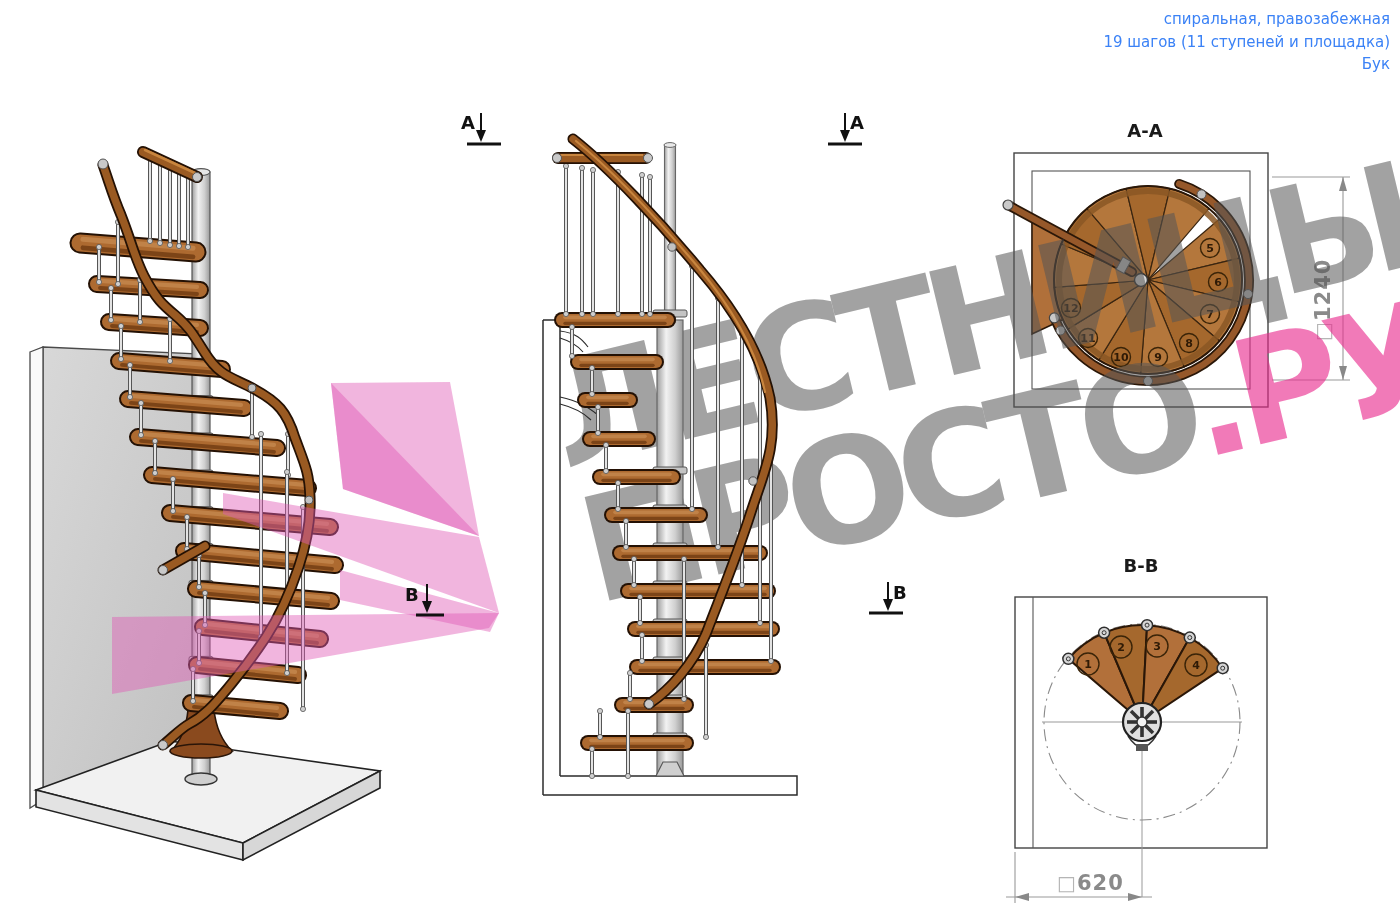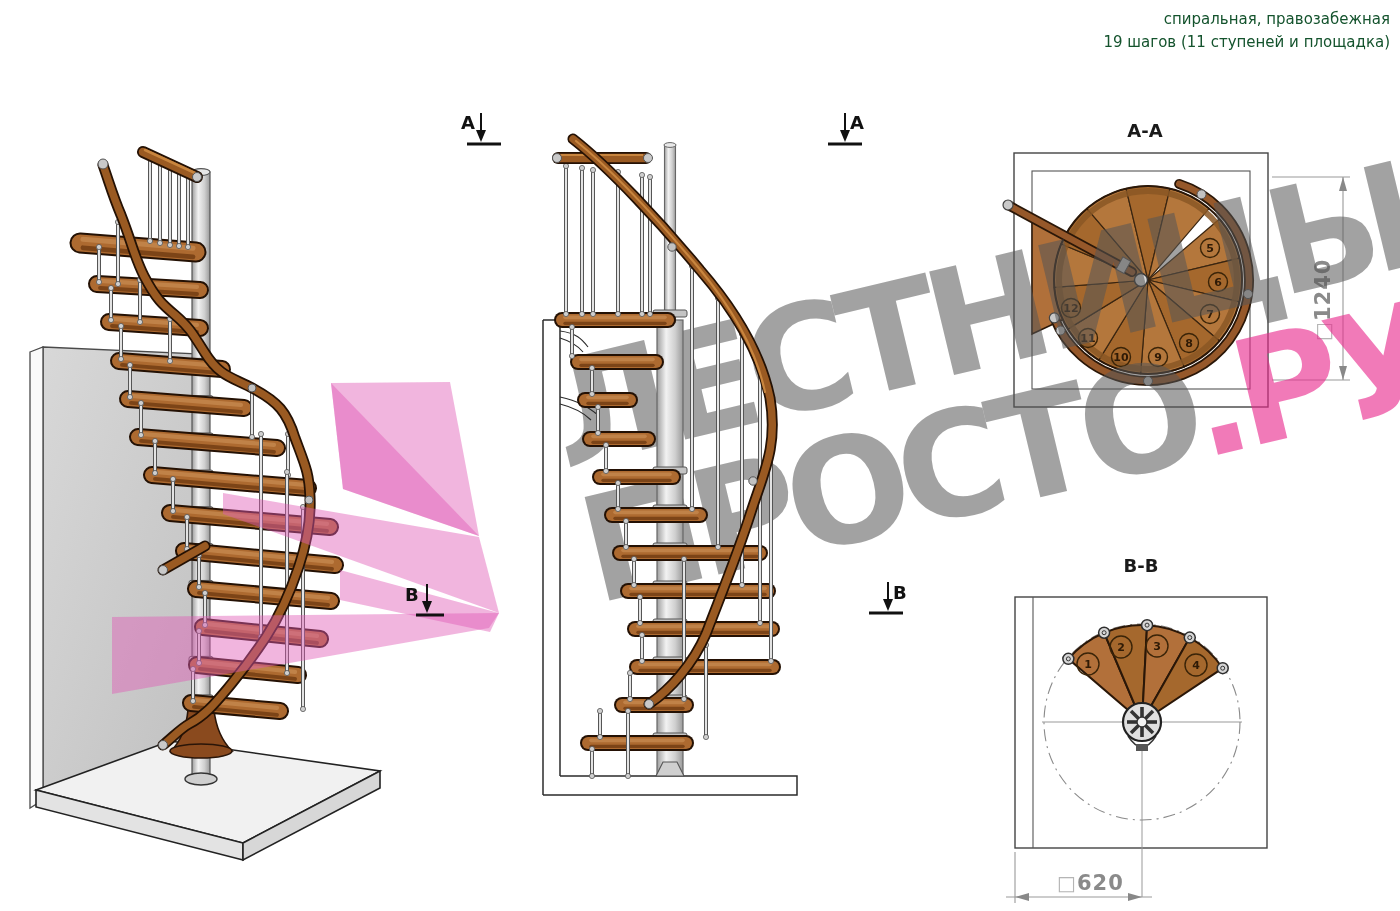--- a/index.html
+++ b/index.html
@@ -1,34 +1,35 @@
 <!DOCTYPE html>
 <html><head>
 <meta charset="utf-8">
 <style>
   html,body{margin:0;padding:0;background:#fff;}
   #sheet{position:relative;width:1400px;height:911px;background:#fff;overflow:hidden;
          font-family:"DejaVu Sans","Liberation Sans",sans-serif;}
   .abs{position:absolute;}
-  #header{right:10px;top:8px;text-align:right;font-size:15px;line-height:1.5;color:#14532d;z-index:6;}
+  #header{right:10px;top:8px;text-align:right;font-size:15px;line-height:1.5;color:#3b82f6;z-index:6;}
   #watermark{left:536px;top:352px;z-index:2;transform:rotate(-13.5deg);transform-origin:0 0;
              font-weight:bold;font-size:146px;line-height:0.95;letter-spacing:-10px;white-space:nowrap;
              color:rgba(85,85,85,0.55);user-select:none;}
   #watermark .pink{color:rgba(232,40,140,0.62);}
   svg text{font-family:"DejaVu Sans","Liberation Sans",sans-serif;}
   .z1{z-index:1}.z3{z-index:3}.z4{z-index:4}.z5{z-index:5}
 </style>
 </head>
 <body>
 
 <div id="sheet">
 
   <div id="header" class="abs">
     <div>спиральная, правозабежная</div>
     <div>19 шагов (11 ступеней и площадка)</div>
+    <div>Бук</div>
   </div>
 
   <svg class="abs z1" style="left:985px;top:110px" width="415" height="310" viewBox="985 110 415 310">
     <text x="1145" y="137" font-size="18" font-weight="bold" fill="#1a1a1a" text-anchor="middle">А-А</text>
     <rect x="1014" y="153" width="254" height="254" fill="none" stroke="#444" stroke-width="1.4"></rect>
     <rect x="1032" y="171" width="218" height="218" fill="none" stroke="#555" stroke-width="1.1"></rect>
 
     <polygon points="1148,280 1032,217 1032,334" fill="#b0703a" stroke="#2a1708" stroke-width="1.5"></polygon>
     <g id="aa-wedges">
         <path d="M1148,280 L1219.4781607664029,218.95188345696272 A94,94 0 0 1 1239.4027725173817,258.05613579754487 Z" fill="#b4773c" stroke="#3a2510" stroke-width="1.2"></path>

